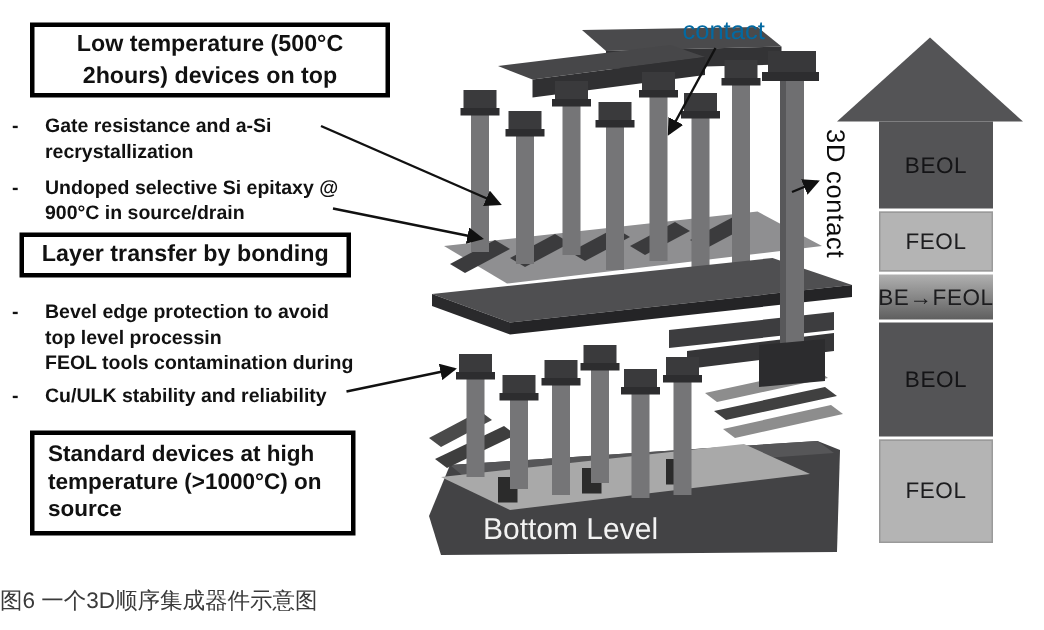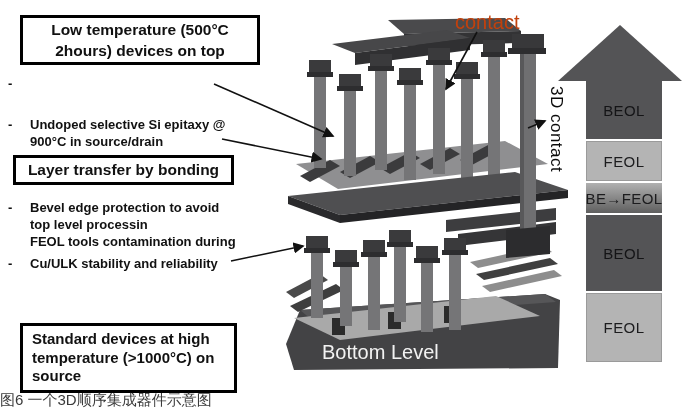--- a/index.html
+++ b/index.html
@@ -7,21 +7,21 @@
     position:relative;width:696px;height:420px;background:#ffffff;overflow:hidden;
     font-family:"Liberation Sans","DejaVu Sans",sans-serif;color:#111;
   }
   .abs{position:absolute;}
   
   .tbox{
     position:absolute;border:3px solid #000;background:#fff;box-sizing:border-box;
     display:flex;flex-direction:column;justify-content:center;
     font-weight:bold;text-align:center;
   }
-  .tbox.left{align-items:flex-start;text-align:left;margin-top:36px;}
+  .tbox.left{align-items:flex-start;text-align:left;}
   .box-top{left:20px;top:15px;width:240px;height:50px;font-size:15.5px;line-height:21px;}
   .box-mid{left:13px;top:155px;width:221px;height:30px;font-size:15.5px;line-height:24px;white-space:nowrap;}
   .box-bot{left:20px;top:287px;width:217px;height:70px;font-size:15px;line-height:18.5px;padding-left:9px;}
   
   .bullet{position:absolute;left:8px;display:flex;font-weight:bold;font-size:13px;line-height:17px;}
   .bullet .dash{width:22px;flex:0 0 22px;}
   .b1{top:75px;} .b2{top:116px;} .b3{top:199px;} .b4{top:255px;}
   
   .stk-tri{
     position:absolute;left:558px;top:25px;width:0;height:0;
@@ -36,21 +36,21 @@
   .blk-2{top:141px;height:40px;background:#b4b4b4;border:1px solid #9a9a9a;}
   .blk-3{top:183px;height:30px;background:linear-gradient(#b0b0b0,#5f5f5f);}
   .blk-4{top:215px;height:76px;background:#545456;color:#141416;}
   .blk-5{top:293px;height:69px;background:#b4b4b4;border:1px solid #9a9a9a;}
   
   .vlabel{
     position:absolute;left:566px;top:86px;width:114px;height:22px;
     transform-origin:0 0;transform:rotate(90deg);
     font-size:17px;color:#0a0a0a;letter-spacing:.5px;white-space:nowrap;
   }
-  .contact-label{position:absolute;left:455px;top:11px;font-size:20px;color:#c2410c;}
+  .contact-label{position:absolute;left:455px;top:11px;font-size:17px;color:#0369a1;}
   .caption{
     position:absolute;left:0;top:391px;width:100%;text-align:left;
     font-size:15px;color:#3a3a3a;
   }
   svg{display:block;}
 </style>
 </head>
 <body>
 
 <div class="canvas">
@@ -170,20 +170,24 @@
     </g>
   </svg>
 
   <div class="tbox box-top">
     <div style="width:100%">Low temperature (500°C</div>
     <div style="width:100%">2hours) devices on top</div>
   </div>
 
   <div class="bullet b1">
     <span class="dash">-</span>
+    <div>
+      <div>Gate resistance and a-Si</div>
+      <div>recrystallization</div>
+    </div>
   </div>
 
   <div class="bullet b2">
     <span class="dash">-</span>
     <div>
       <div>Undoped selective Si epitaxy @</div>
       <div>900°C in source/drain</div>
     </div>
   </div>
 

